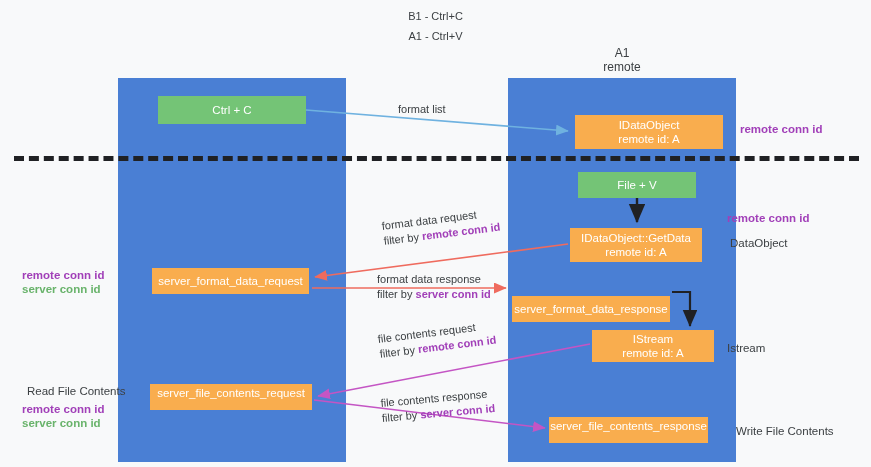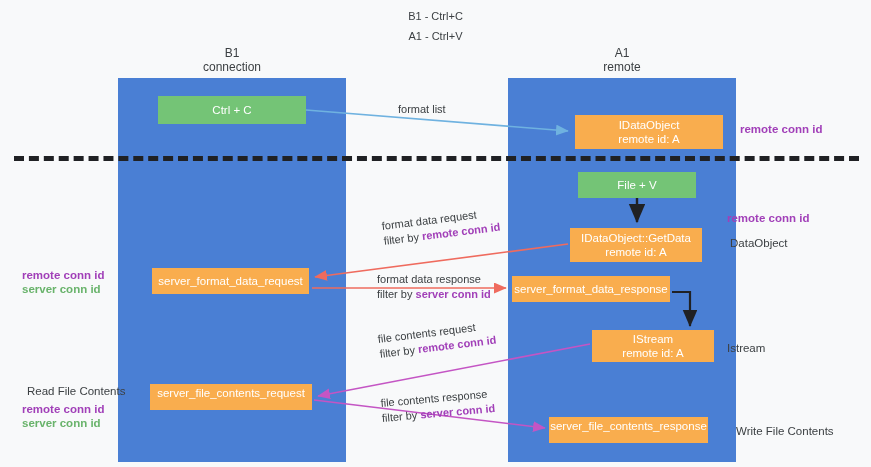--- a/index.html
+++ b/index.html
@@ -72,21 +72,21 @@
     padding: 10px 4px;
   }
   .green { background: #74c476; }
   .orange { background: #f9ad4e; }
 
   #box-ctrlc    { left: 158px; top: 96px;  width: 148px; height: 28px; }
   #box-idataobj { left: 575px; top: 115px; width: 148px; height: 34px; }
   #box-ctrlv    { left: 578px; top: 172px; width: 118px; height: 26px; }
   #box-getdata  { left: 570px; top: 228px; width: 132px; height: 34px; }
   #box-sfdreq   { left: 152px; top: 268px; width: 157px; height: 26px; }
-  #box-sfdresp  { left: 512px; top: 276px; width: 158px; height: 26px; }
+  #box-sfdresp  { left: 512px; top: 296px; width: 158px; height: 26px; }
   #box-istream  { left: 592px; top: 330px; width: 122px; height: 32px; }
   #box-sfcreq   { left: 150px; top: 384px; width: 162px; height: 26px; justify-content: flex-end; }
   #box-sfcresp  { left: 549px; top: 417px; width: 159px; height: 26px; justify-content: flex-end; }
 
   
   .side-note {
     font-size: 11.5px;
     line-height: 14px;
   }
   .plain { color: #3c4043; }
@@ -142,24 +142,20 @@
 </head>
 <body>
 
 <div id="stage">
 
   <div class="abs" id="title">
     <div>B1 - Ctrl+C</div>
     <div>A1 - Ctrl+V</div>
   </div>
 
-  <div class="abs col-head" id="head-b1">
-    <div>B1</div>
-    <div>connection</div>
-  </div>
   <div class="abs col-head" id="head-a1">
     <div>A1</div>
     <div>remote</div>
   </div>
 
   <div class="abs lane" id="lane-b1"></div>
   <div class="abs lane" id="lane-a1"></div>
 
   <svg id="wires">
     <defs>

